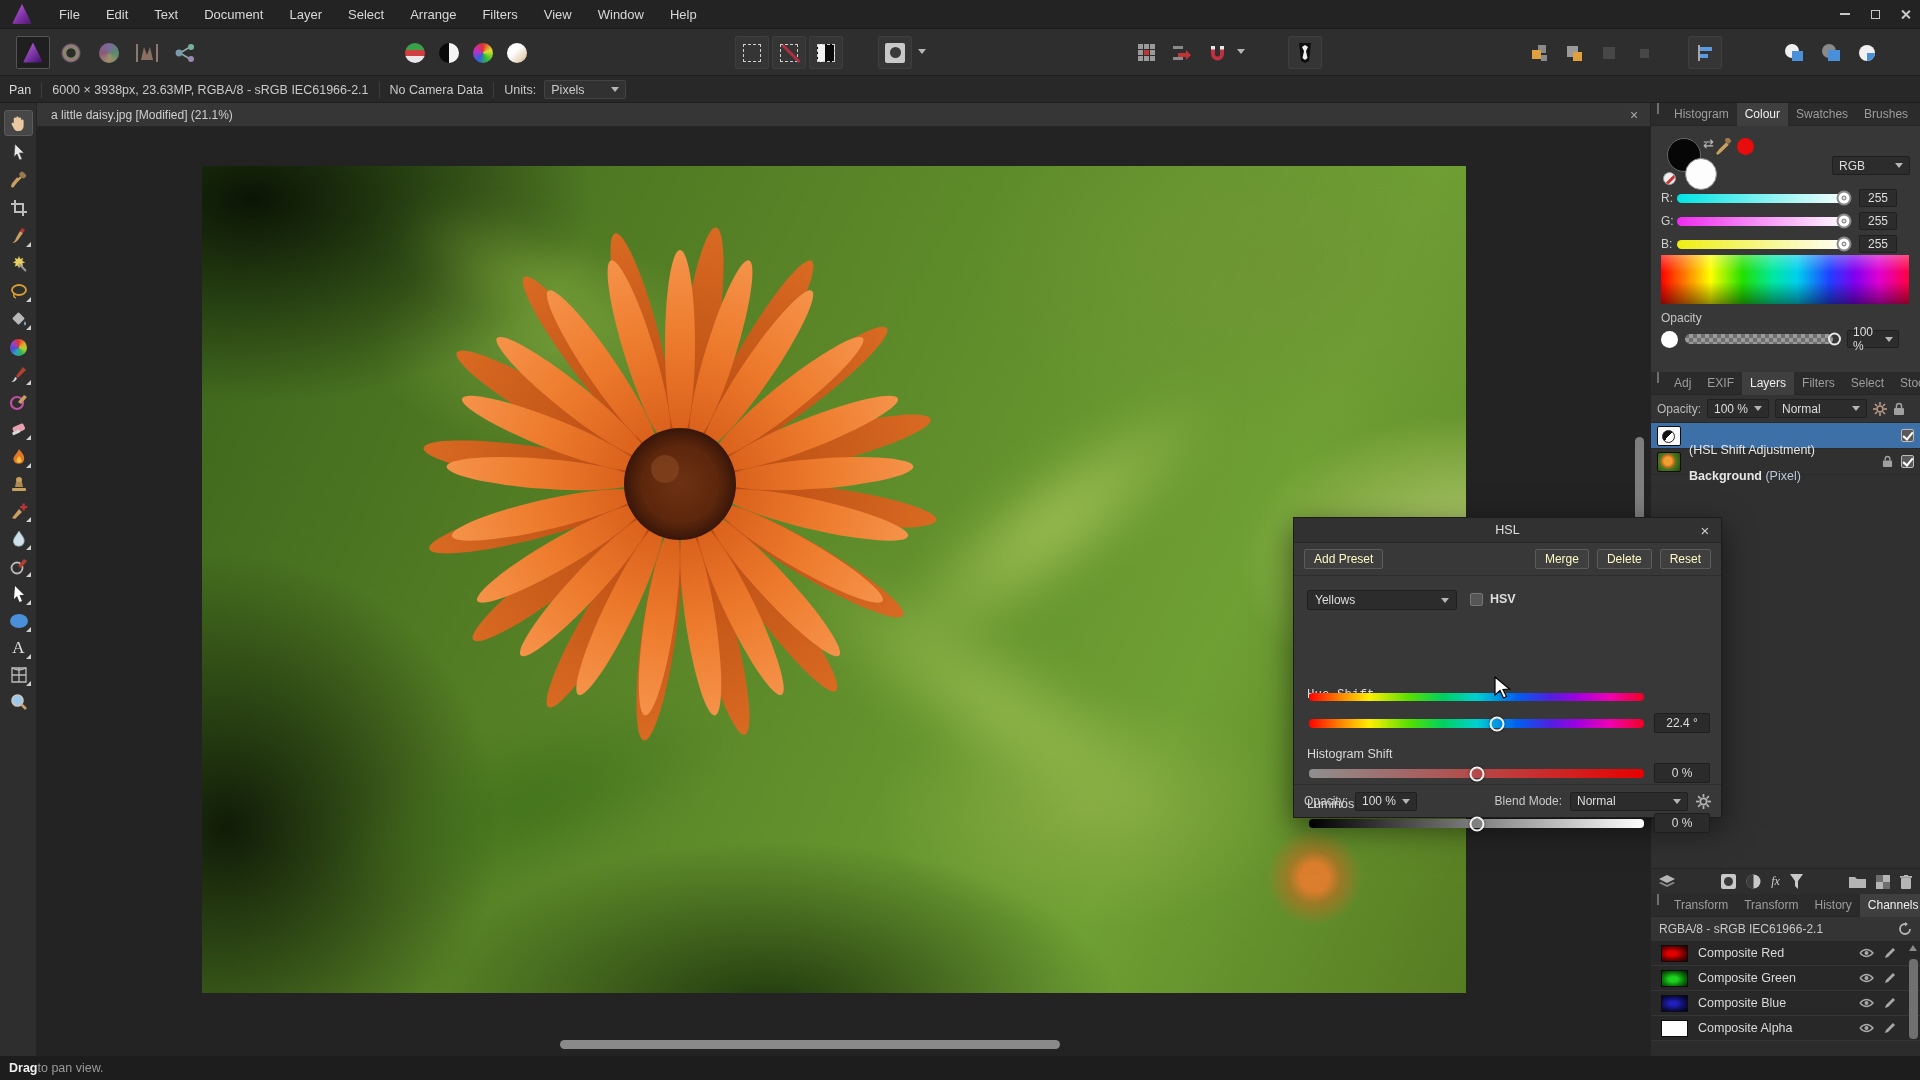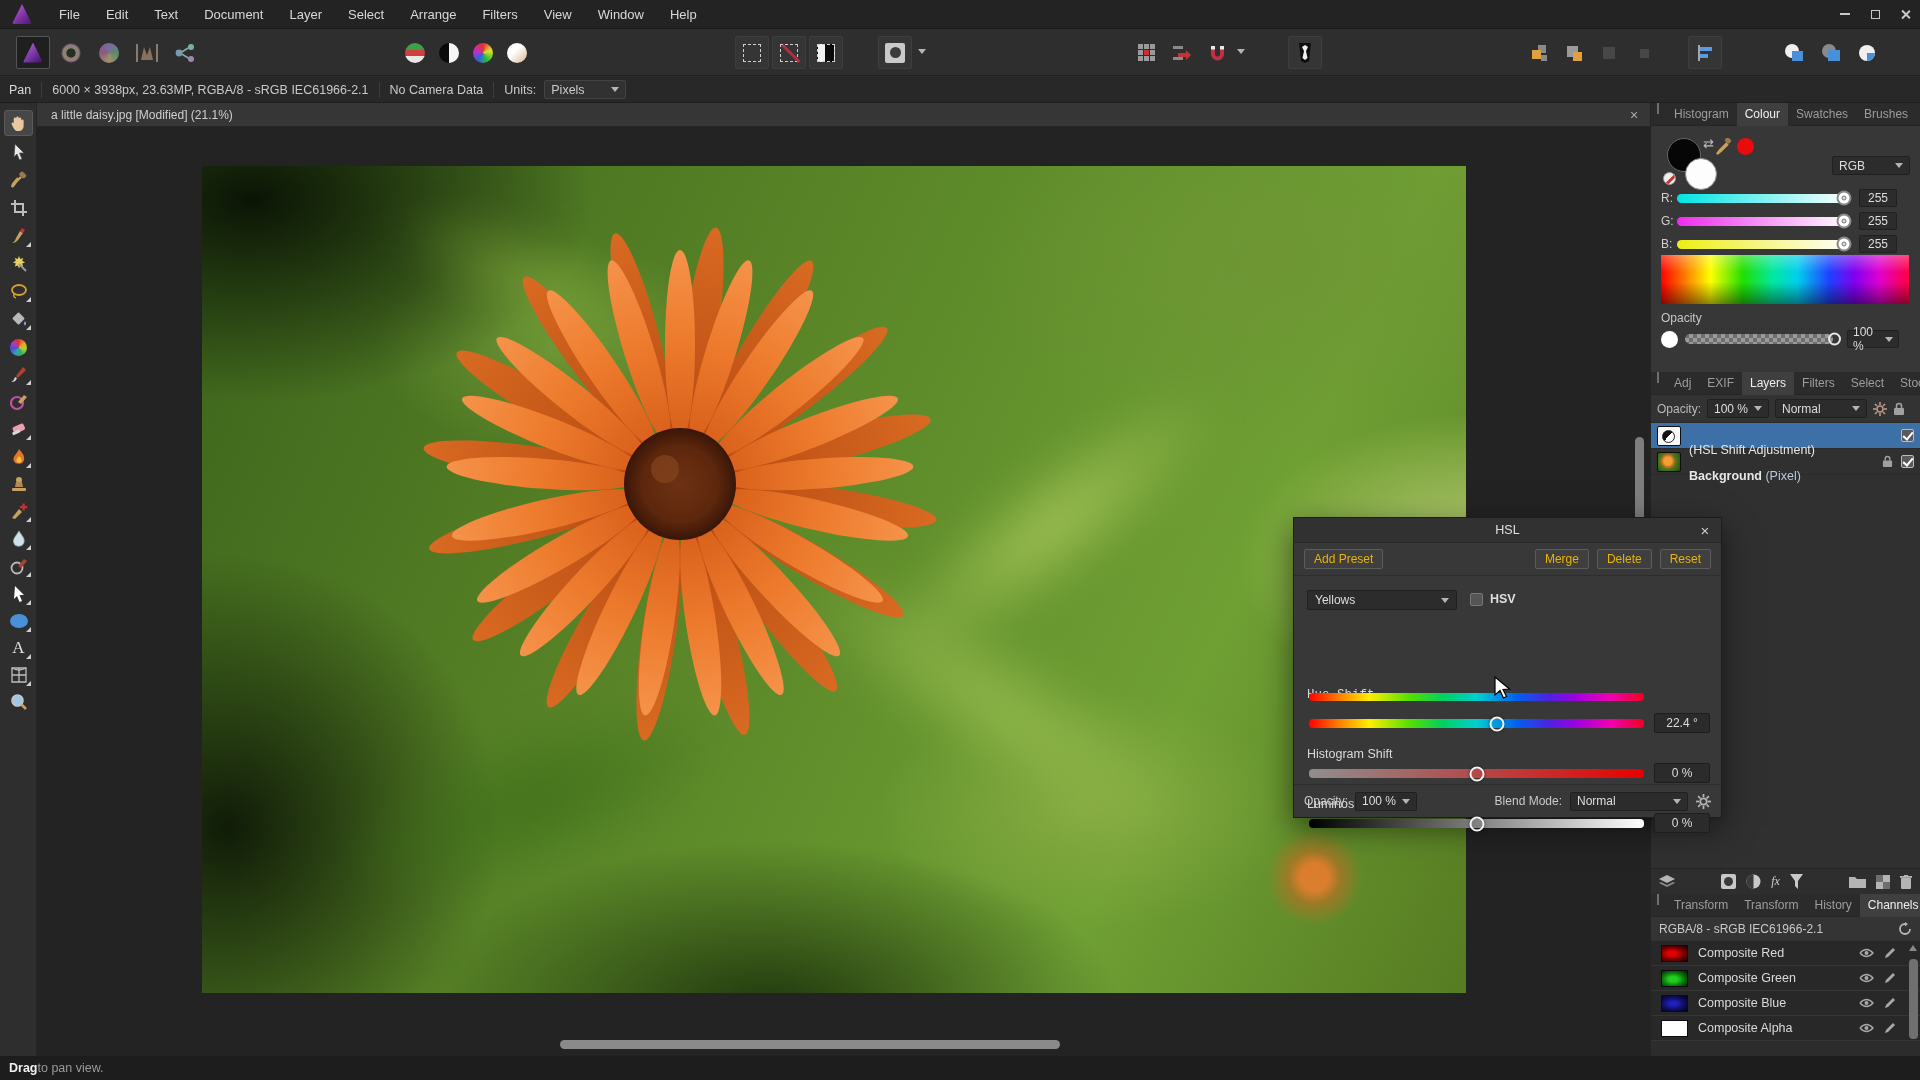--- a/index.html
+++ b/index.html
@@ -153,21 +153,21 @@
   .chan-scroll .thumbbar { position:absolute; left:0; top:14px; width:9px; height:80px; background:#707070; border-radius:4px; }
   .up-arr { width:0; height:0; border-left:4.5px solid transparent; border-right:4.5px solid transparent; border-bottom:6px solid #8a8a8a; }
 
   
   .hsl { position:absolute; left:1293px; top:517px; width:429px; height:301px; background:#383838;
     border:1px solid #1c1c1c; box-shadow:0 10px 30px rgba(0,0,0,.55); z-index:50; }
   .hsl-title { height:25px; background:#313131; border-bottom:1px solid #272727; display:flex; align-items:center; justify-content:center;
     font-size:12.5px; color:#e0e0e0; position:relative; }
   .hsl-close { position:absolute; right:8px; top:4px; font-size:15px; color:#cfcfcf; width:16px; text-align:center; }
   .hsl-btnrow { height:33px; display:flex; align-items:center; padding:0 10px; gap:8px; border-bottom:1px solid #2d2d2d; }
-  .btn { height:20px; padding:0 9px; background:#3f3f3f; border:1px solid #5c5c5c; border-radius:2px; font-size:12px; color:#eab308;
+  .btn { height:20px; padding:0 9px; background:#3f3f3f; border:1px solid #5c5c5c; border-radius:2px; font-size:12px; color:#fef9c3;
     display:flex; align-items:center; }
   .hsl-body { position:relative; height:208px; }
   .hsl-dd { position:absolute; left:13px; top:14px; width:150px; height:20px; background:#2c2c2c; border:1px solid #202020; border-radius:2px;
     display:flex; align-items:center; justify-content:space-between; padding:0 7px; font-size:12px; color:#ddd; }
   .hsv-chk { position:absolute; left:176px; top:17px; width:13px; height:13px; background:#555; border:1px solid #777; border-radius:2px; }
   .hsv-lbl { position:absolute; left:196px; top:16px; font-size:12.5px; color:#dedede; font-weight:bold; }
   .hsl-lbl { position:absolute; left:13px; font-size:12.5px; color:#d9d9d9; }
   .huebar-static { position:absolute; left:15px; top:117px; width:335px; height:8px; border-radius:4px;
     background:linear-gradient(to right,#f00,#ff8000 9%,#ffee00 18%,#55e000 30%,#00d060 40%,#00d0d0 50%,#0060f0 62%,#5020e0 72%,#a000e0 80%,#f000b0 90%,#f00020 100%); }
   .hue-slider { position:absolute; left:15px; top:143px; width:335px; height:9px; border-radius:4px;

